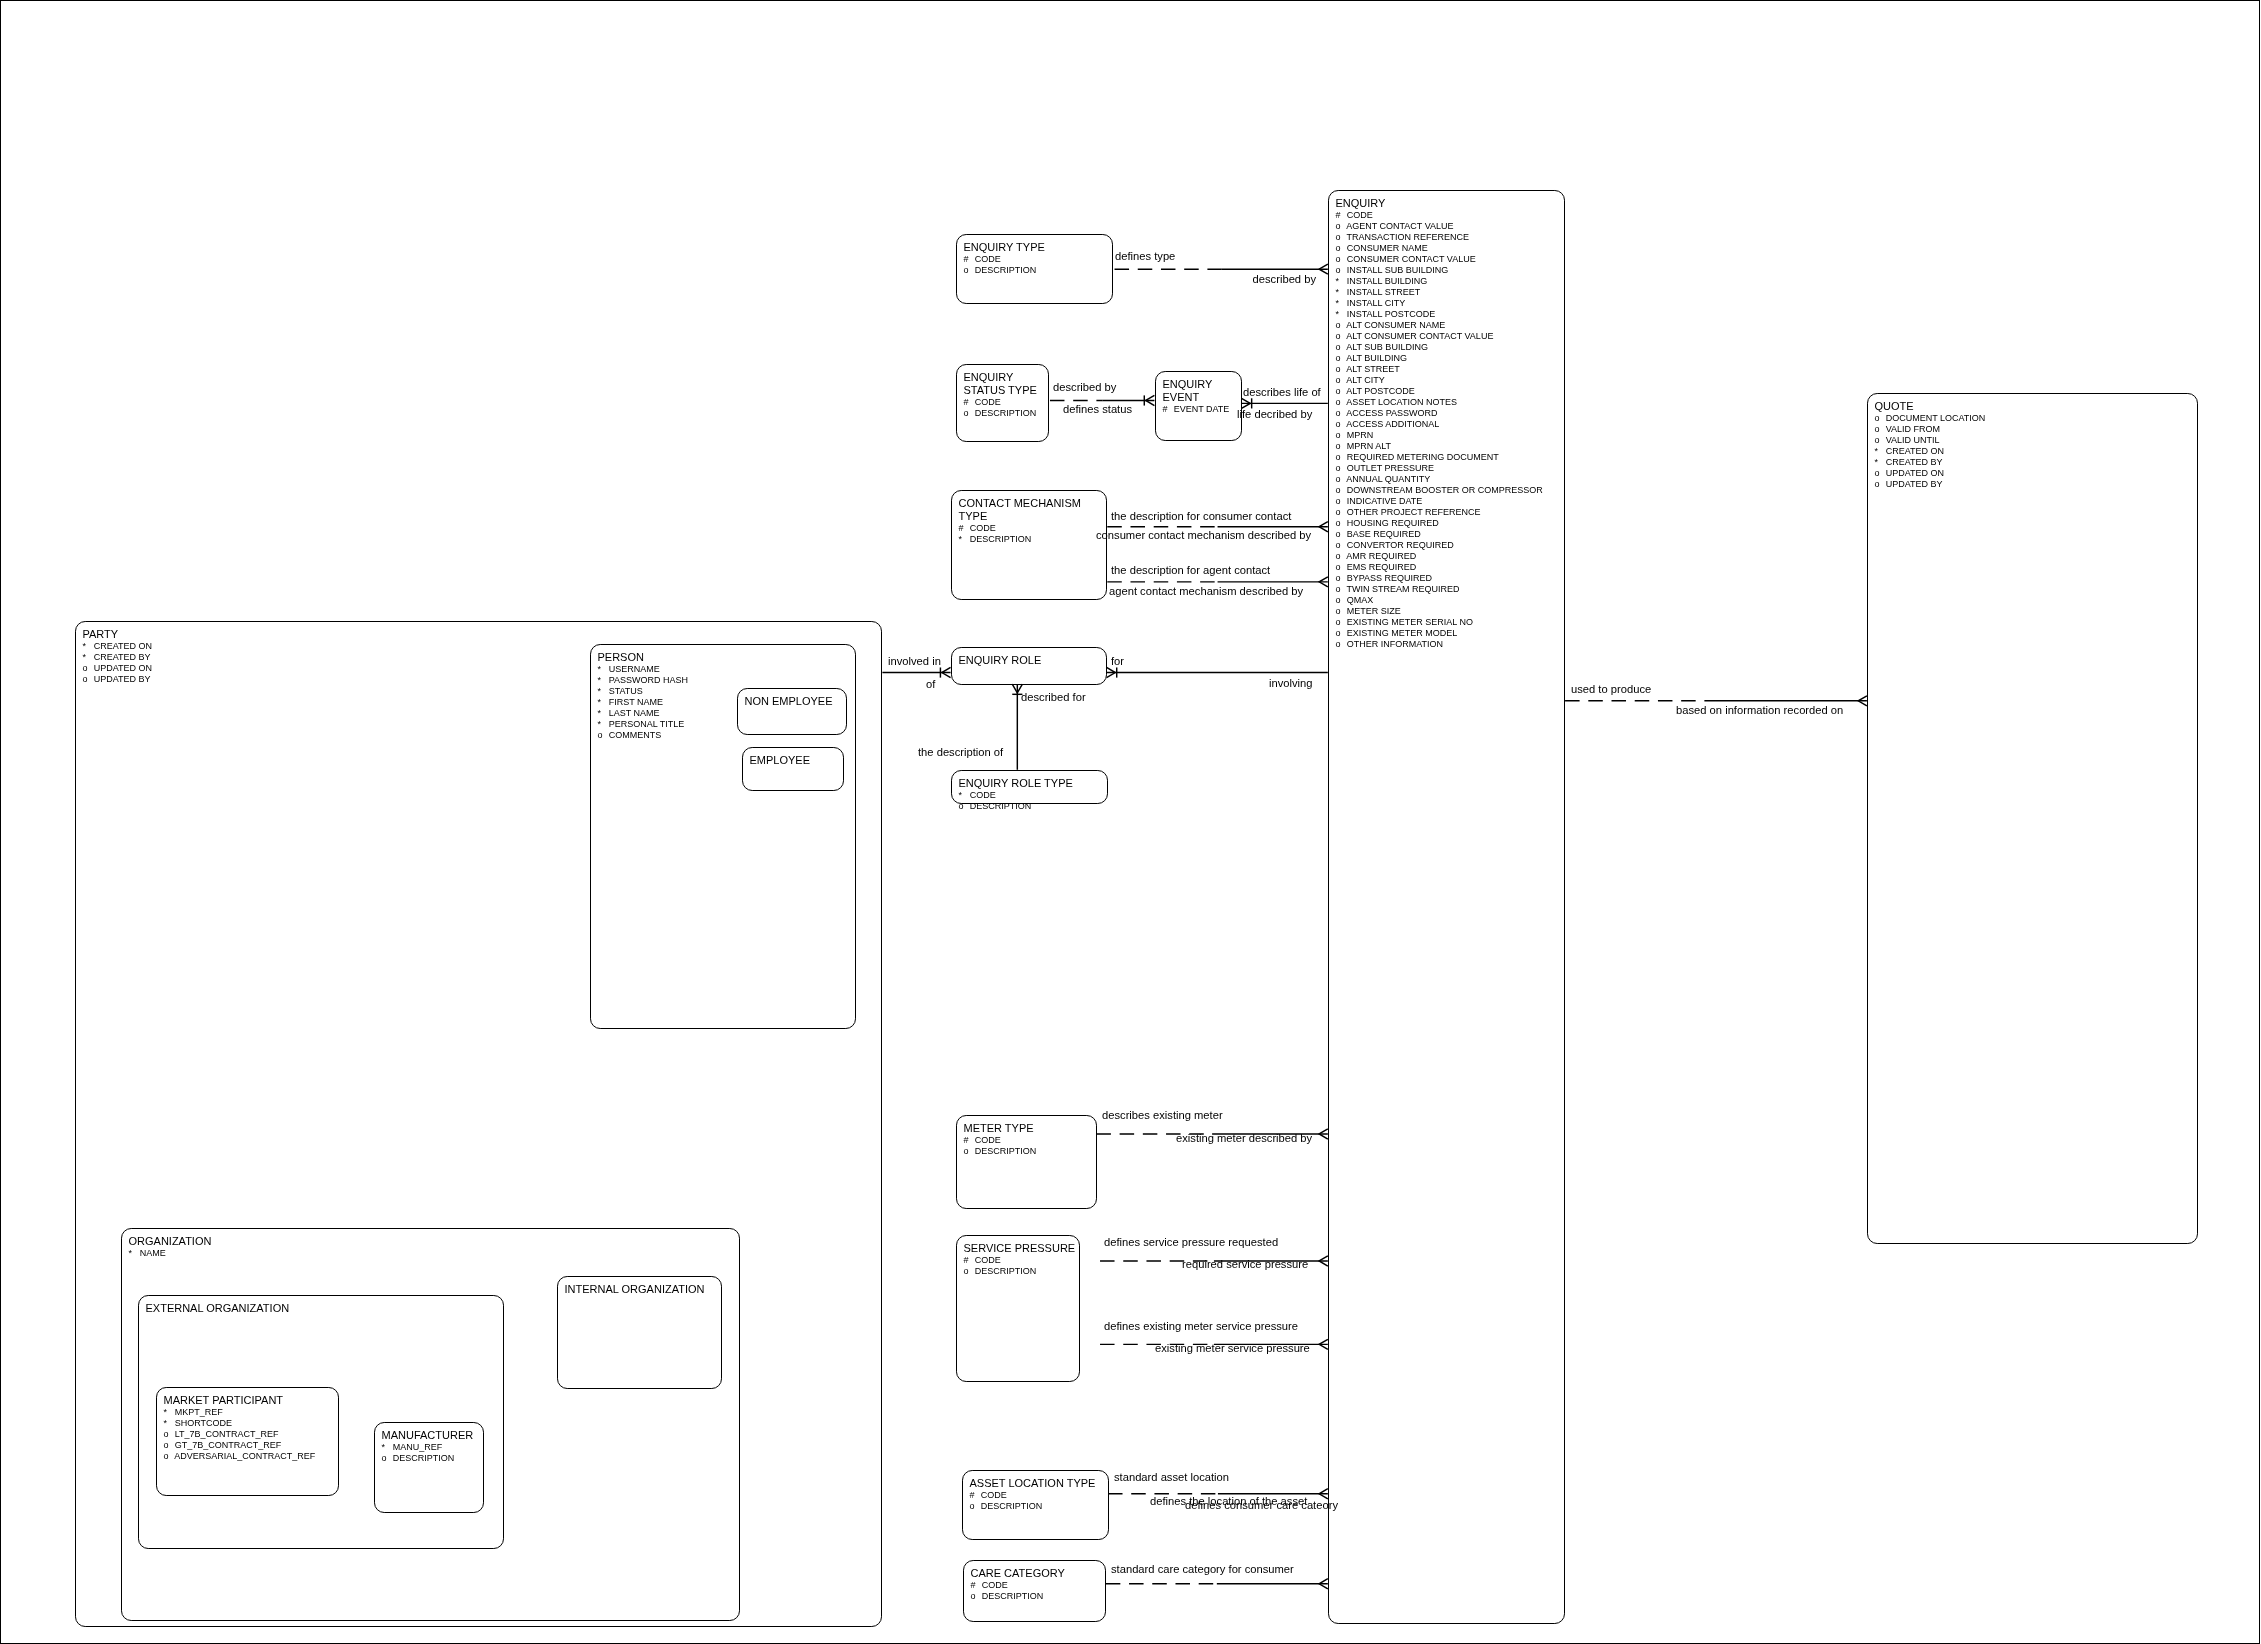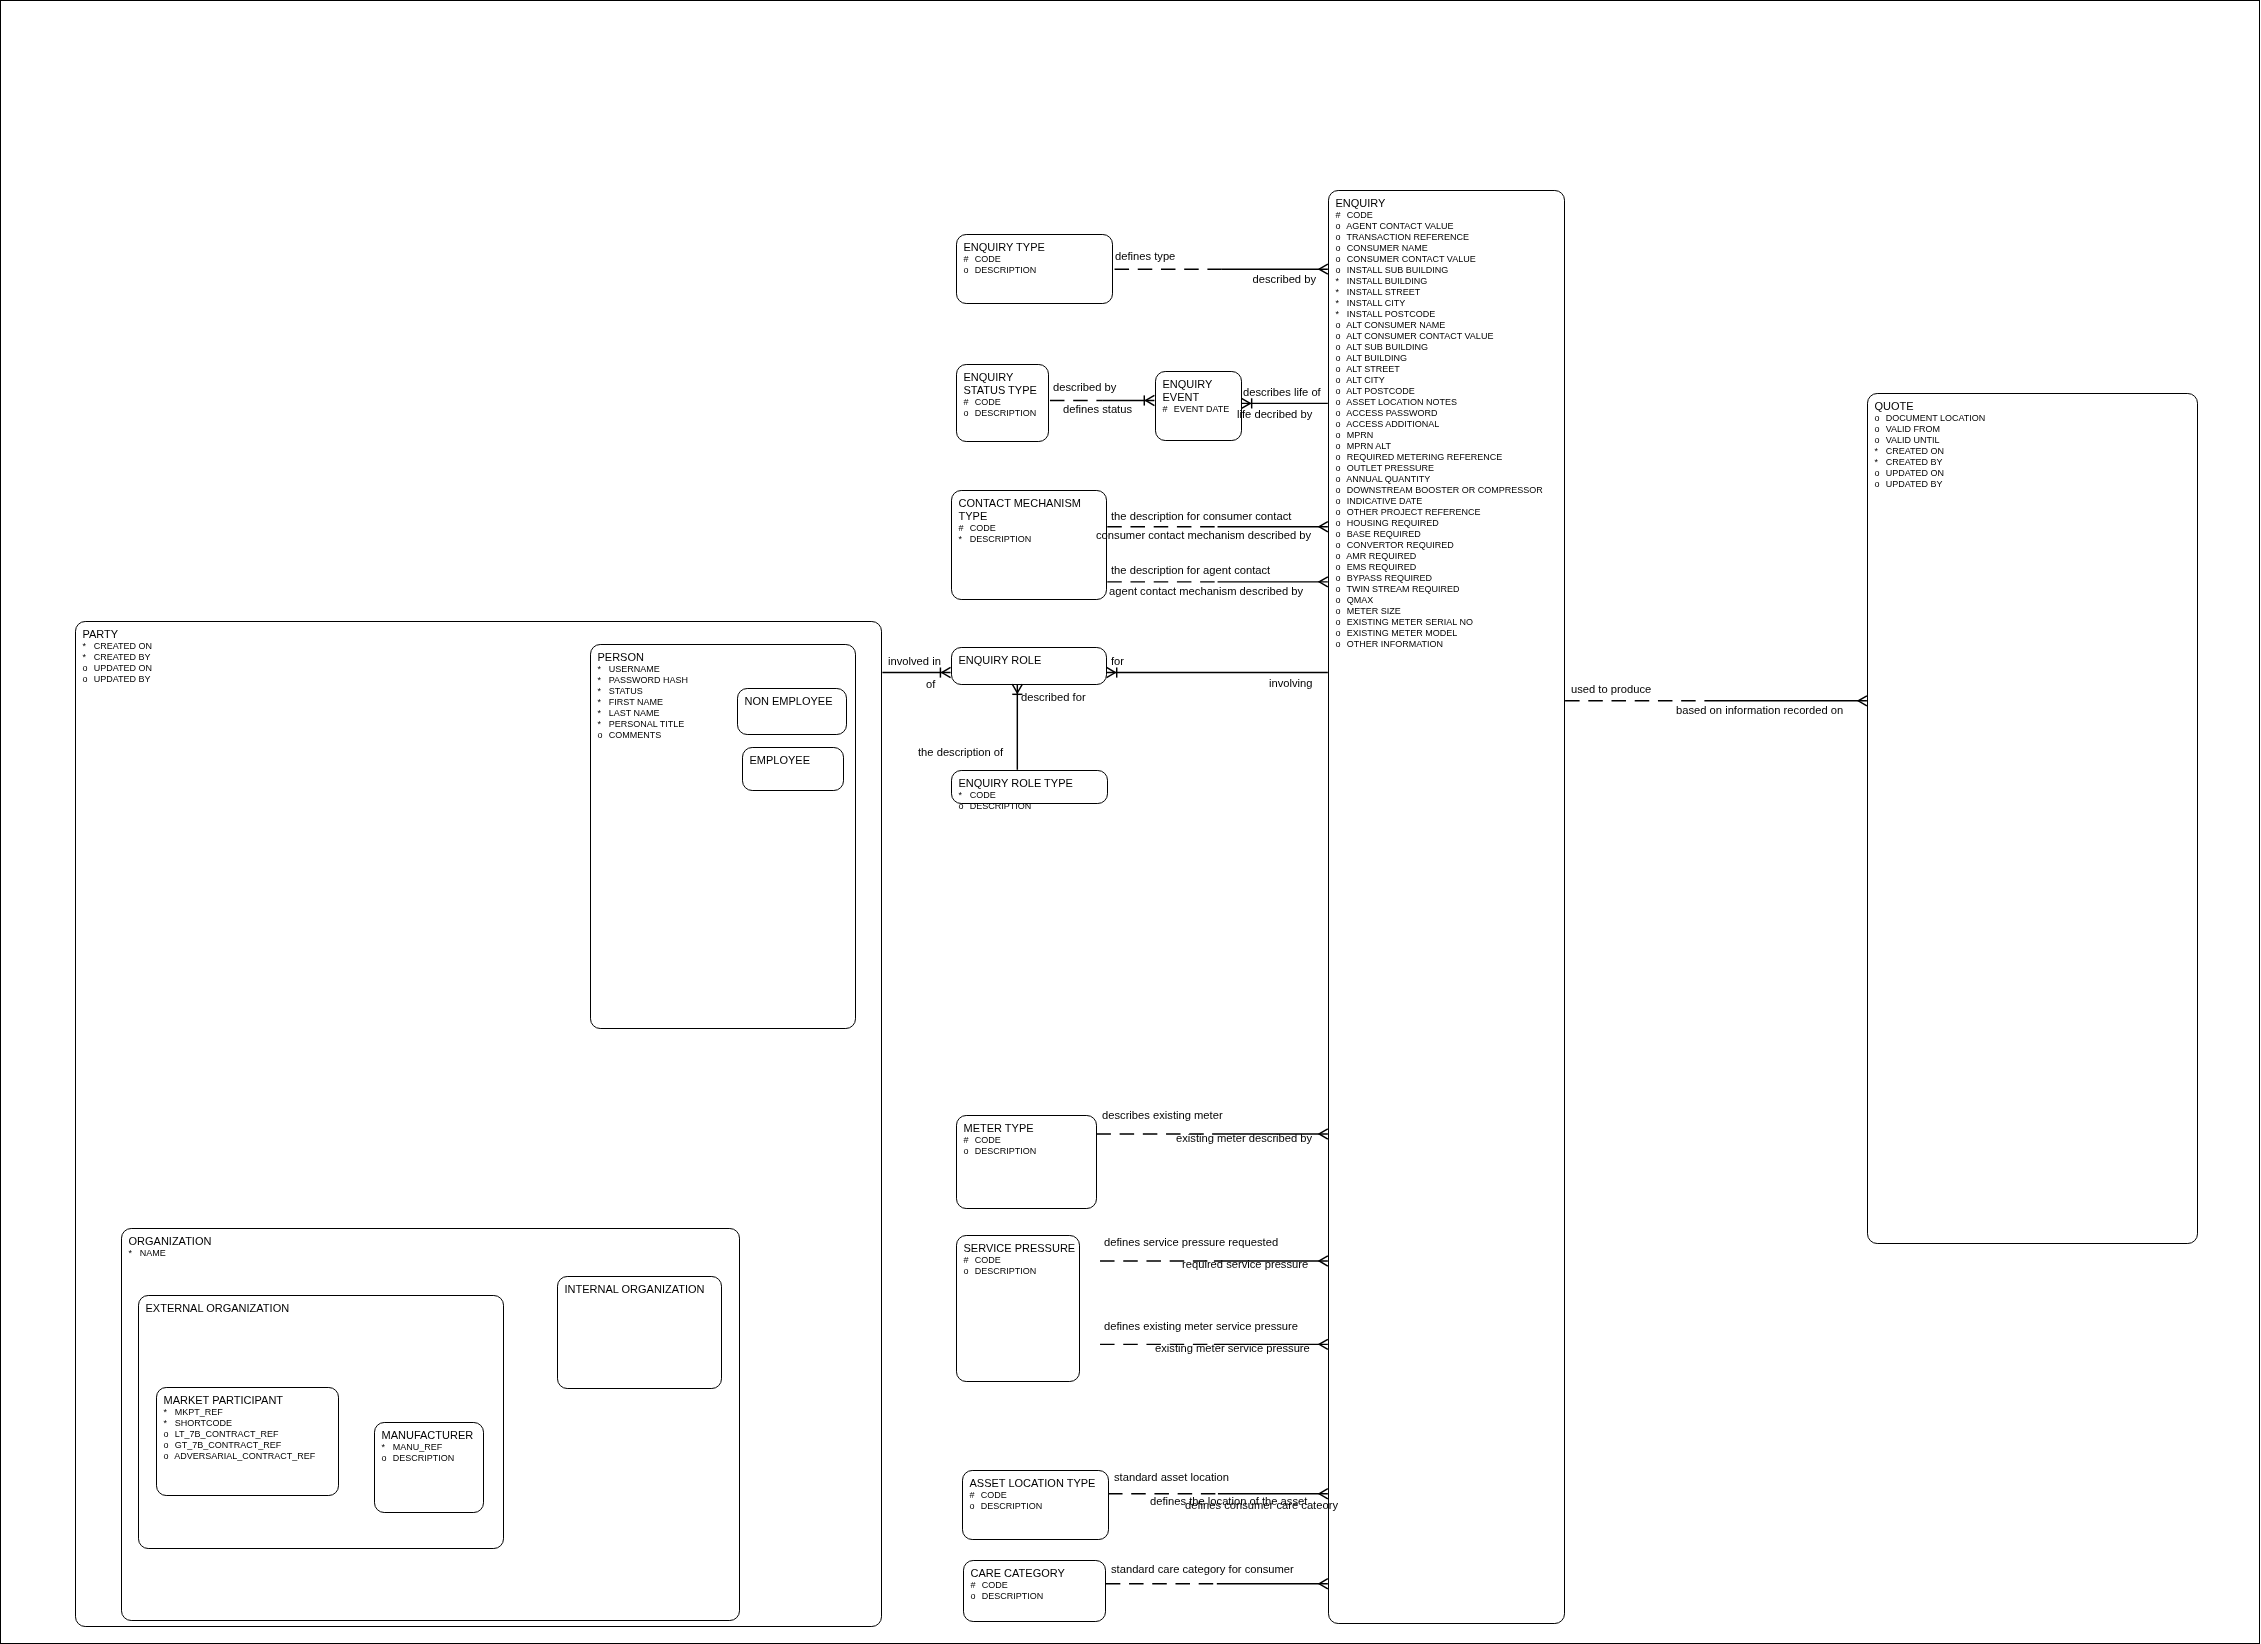--- a/index.html
+++ b/index.html
@@ -219,21 +219,21 @@
       <div class="attr"><span class="flag">o</span><span> ALT SUB BUILDING</span></div>
       <div class="attr"><span class="flag">o</span><span> ALT BUILDING</span></div>
       <div class="attr"><span class="flag">o</span><span> ALT STREET</span></div>
       <div class="attr"><span class="flag">o</span><span> ALT CITY</span></div>
       <div class="attr"><span class="flag">o</span><span> ALT POSTCODE</span></div>
       <div class="attr"><span class="flag">o</span><span> ASSET LOCATION NOTES</span></div>
       <div class="attr"><span class="flag">o</span><span> ACCESS PASSWORD</span></div>
       <div class="attr"><span class="flag">o</span><span> ACCESS ADDITIONAL</span></div>
       <div class="attr"><span class="flag">o</span><span> MPRN</span></div>
       <div class="attr"><span class="flag">o</span><span> MPRN ALT</span></div>
-      <div class="attr"><span class="flag">o</span><span> REQUIRED METERING REFERENCE</span></div>
+      <div class="attr"><span class="flag">o</span><span> REQUIRED METERING DOCUMENT</span></div>
       <div class="attr"><span class="flag">o</span><span> OUTLET PRESSURE</span></div>
       <div class="attr"><span class="flag">o</span><span> ANNUAL QUANTITY</span></div>
       <div class="attr"><span class="flag">o</span><span> DOWNSTREAM BOOSTER OR COMPRESSOR</span></div>
       <div class="attr"><span class="flag">o</span><span> INDICATIVE DATE</span></div>
       <div class="attr"><span class="flag">o</span><span> OTHER PROJECT REFERENCE</span></div>
       <div class="attr"><span class="flag">o</span><span> HOUSING REQUIRED</span></div>
       <div class="attr"><span class="flag">o</span><span> BASE REQUIRED</span></div>
       <div class="attr"><span class="flag">o</span><span> CONVERTOR REQUIRED</span></div>
       <div class="attr"><span class="flag">o</span><span> AMR REQUIRED</span></div>
       <div class="attr"><span class="flag">o</span><span> EMS REQUIRED</span></div>

